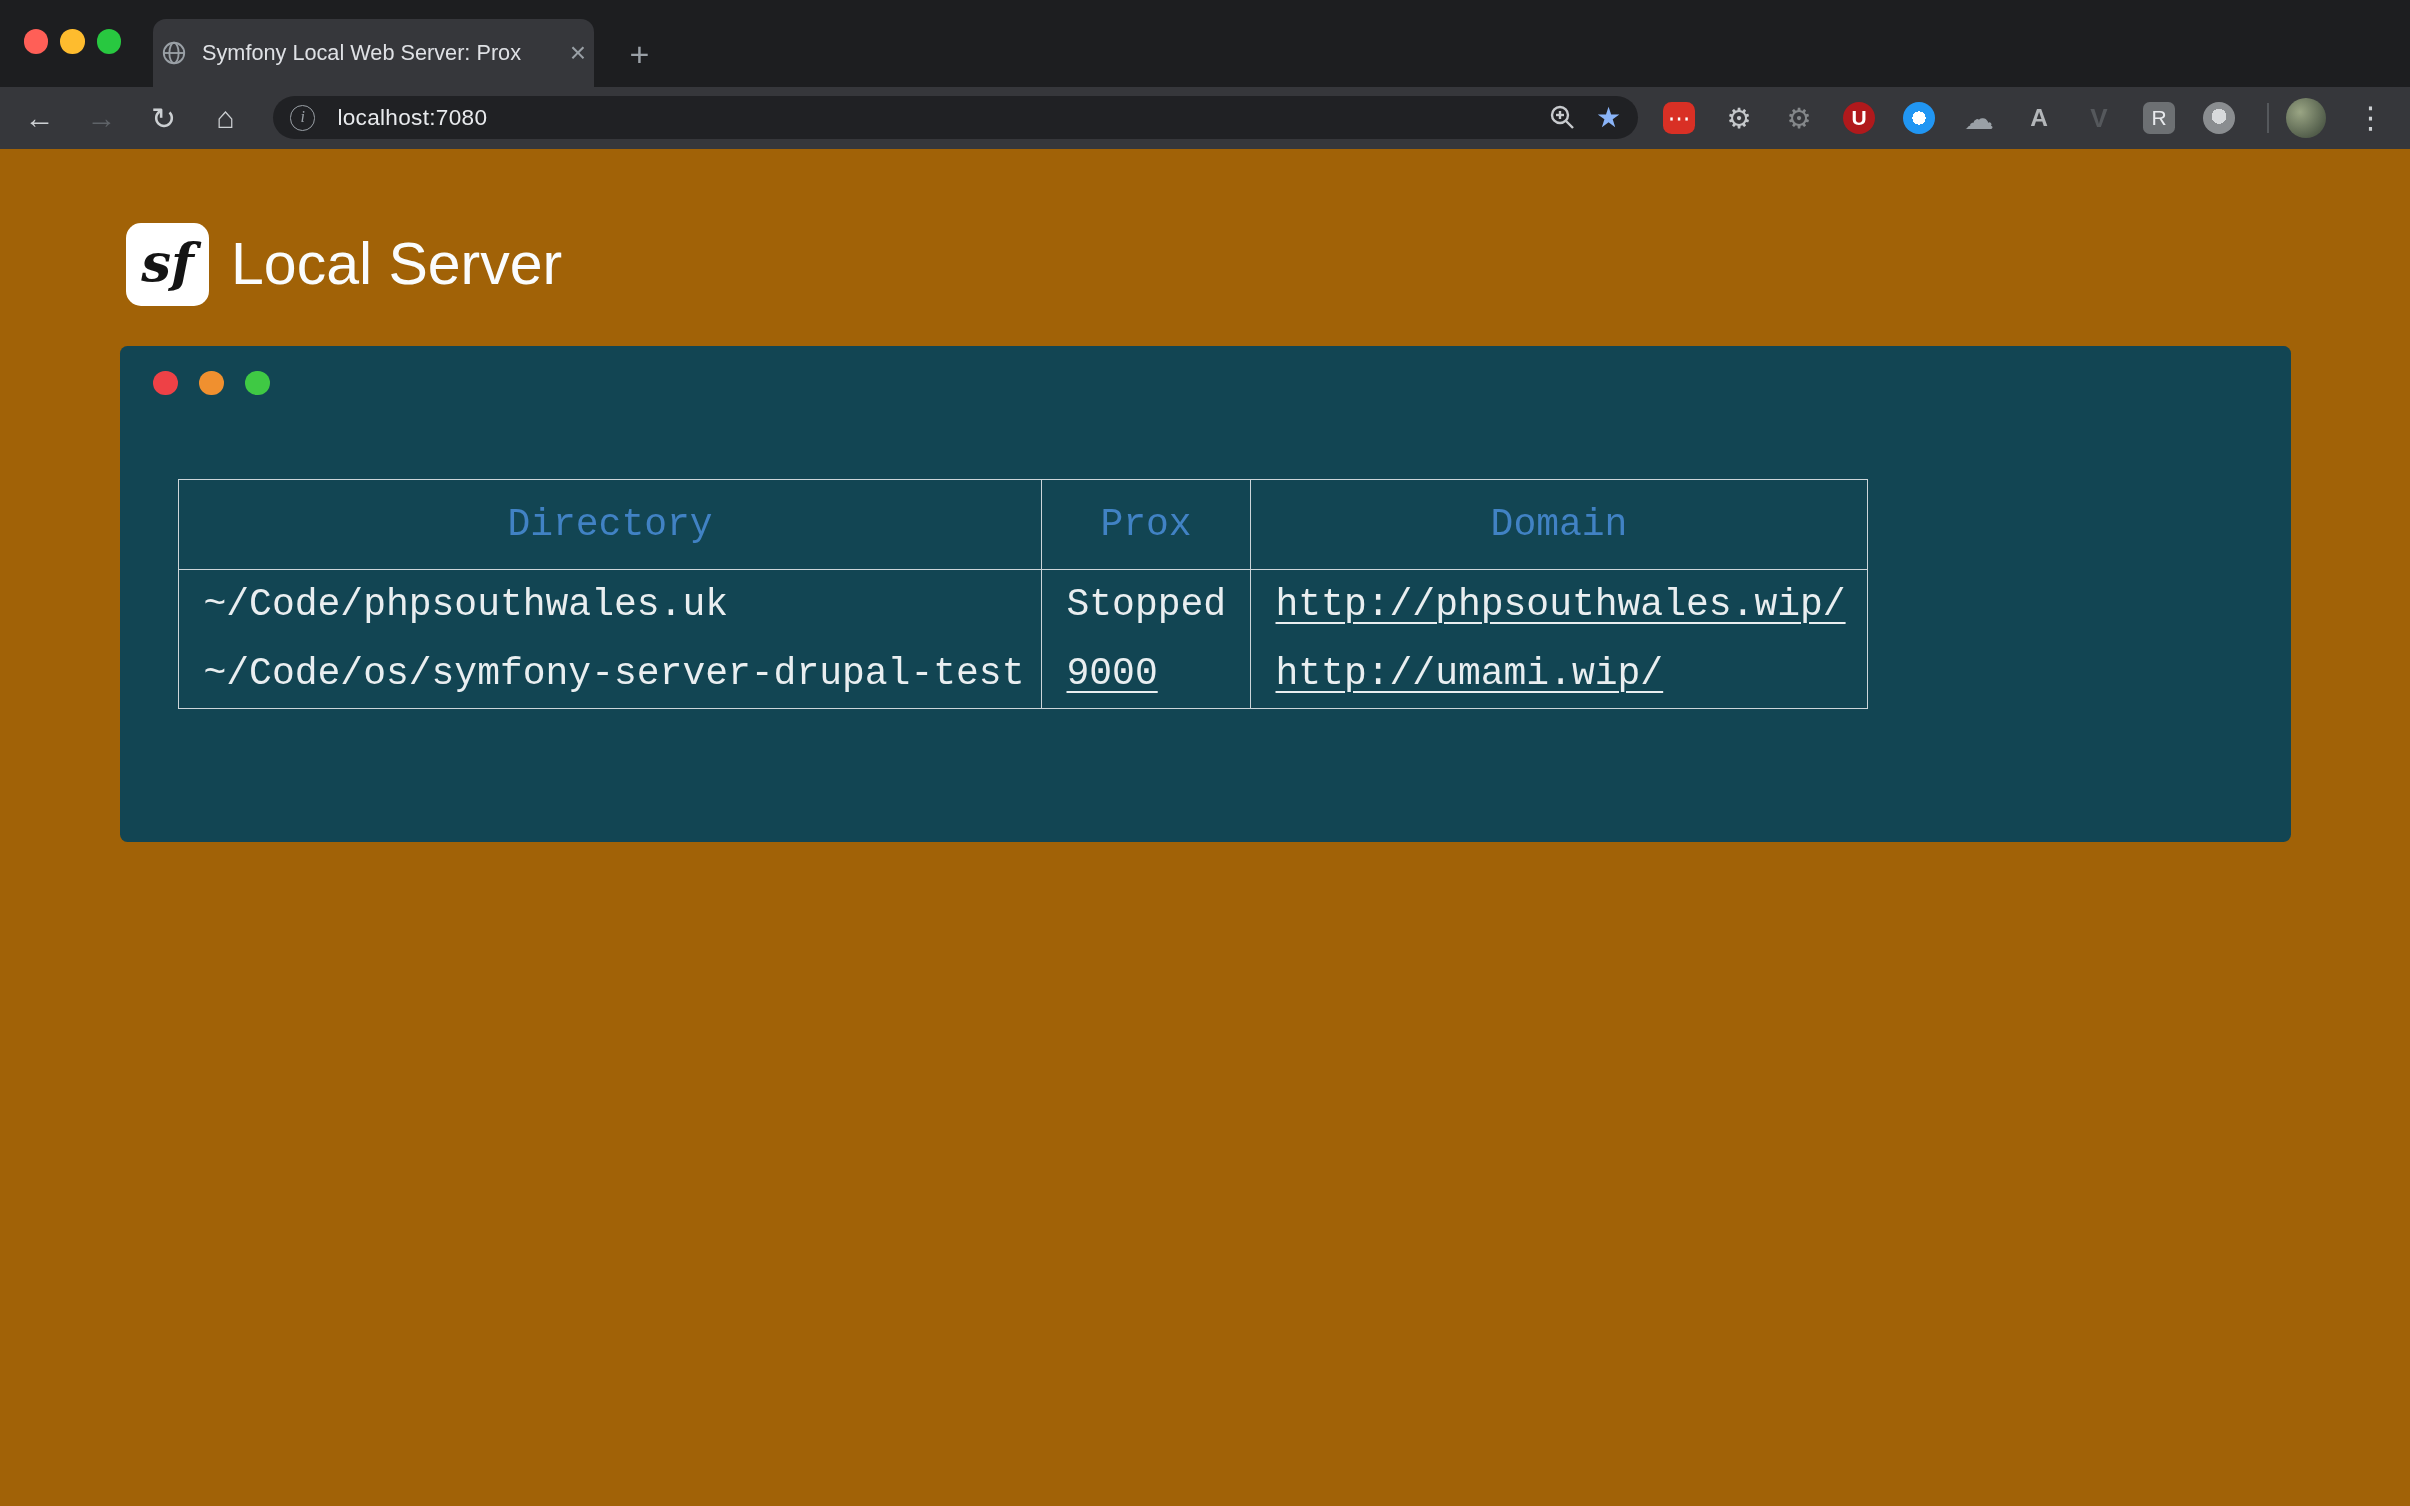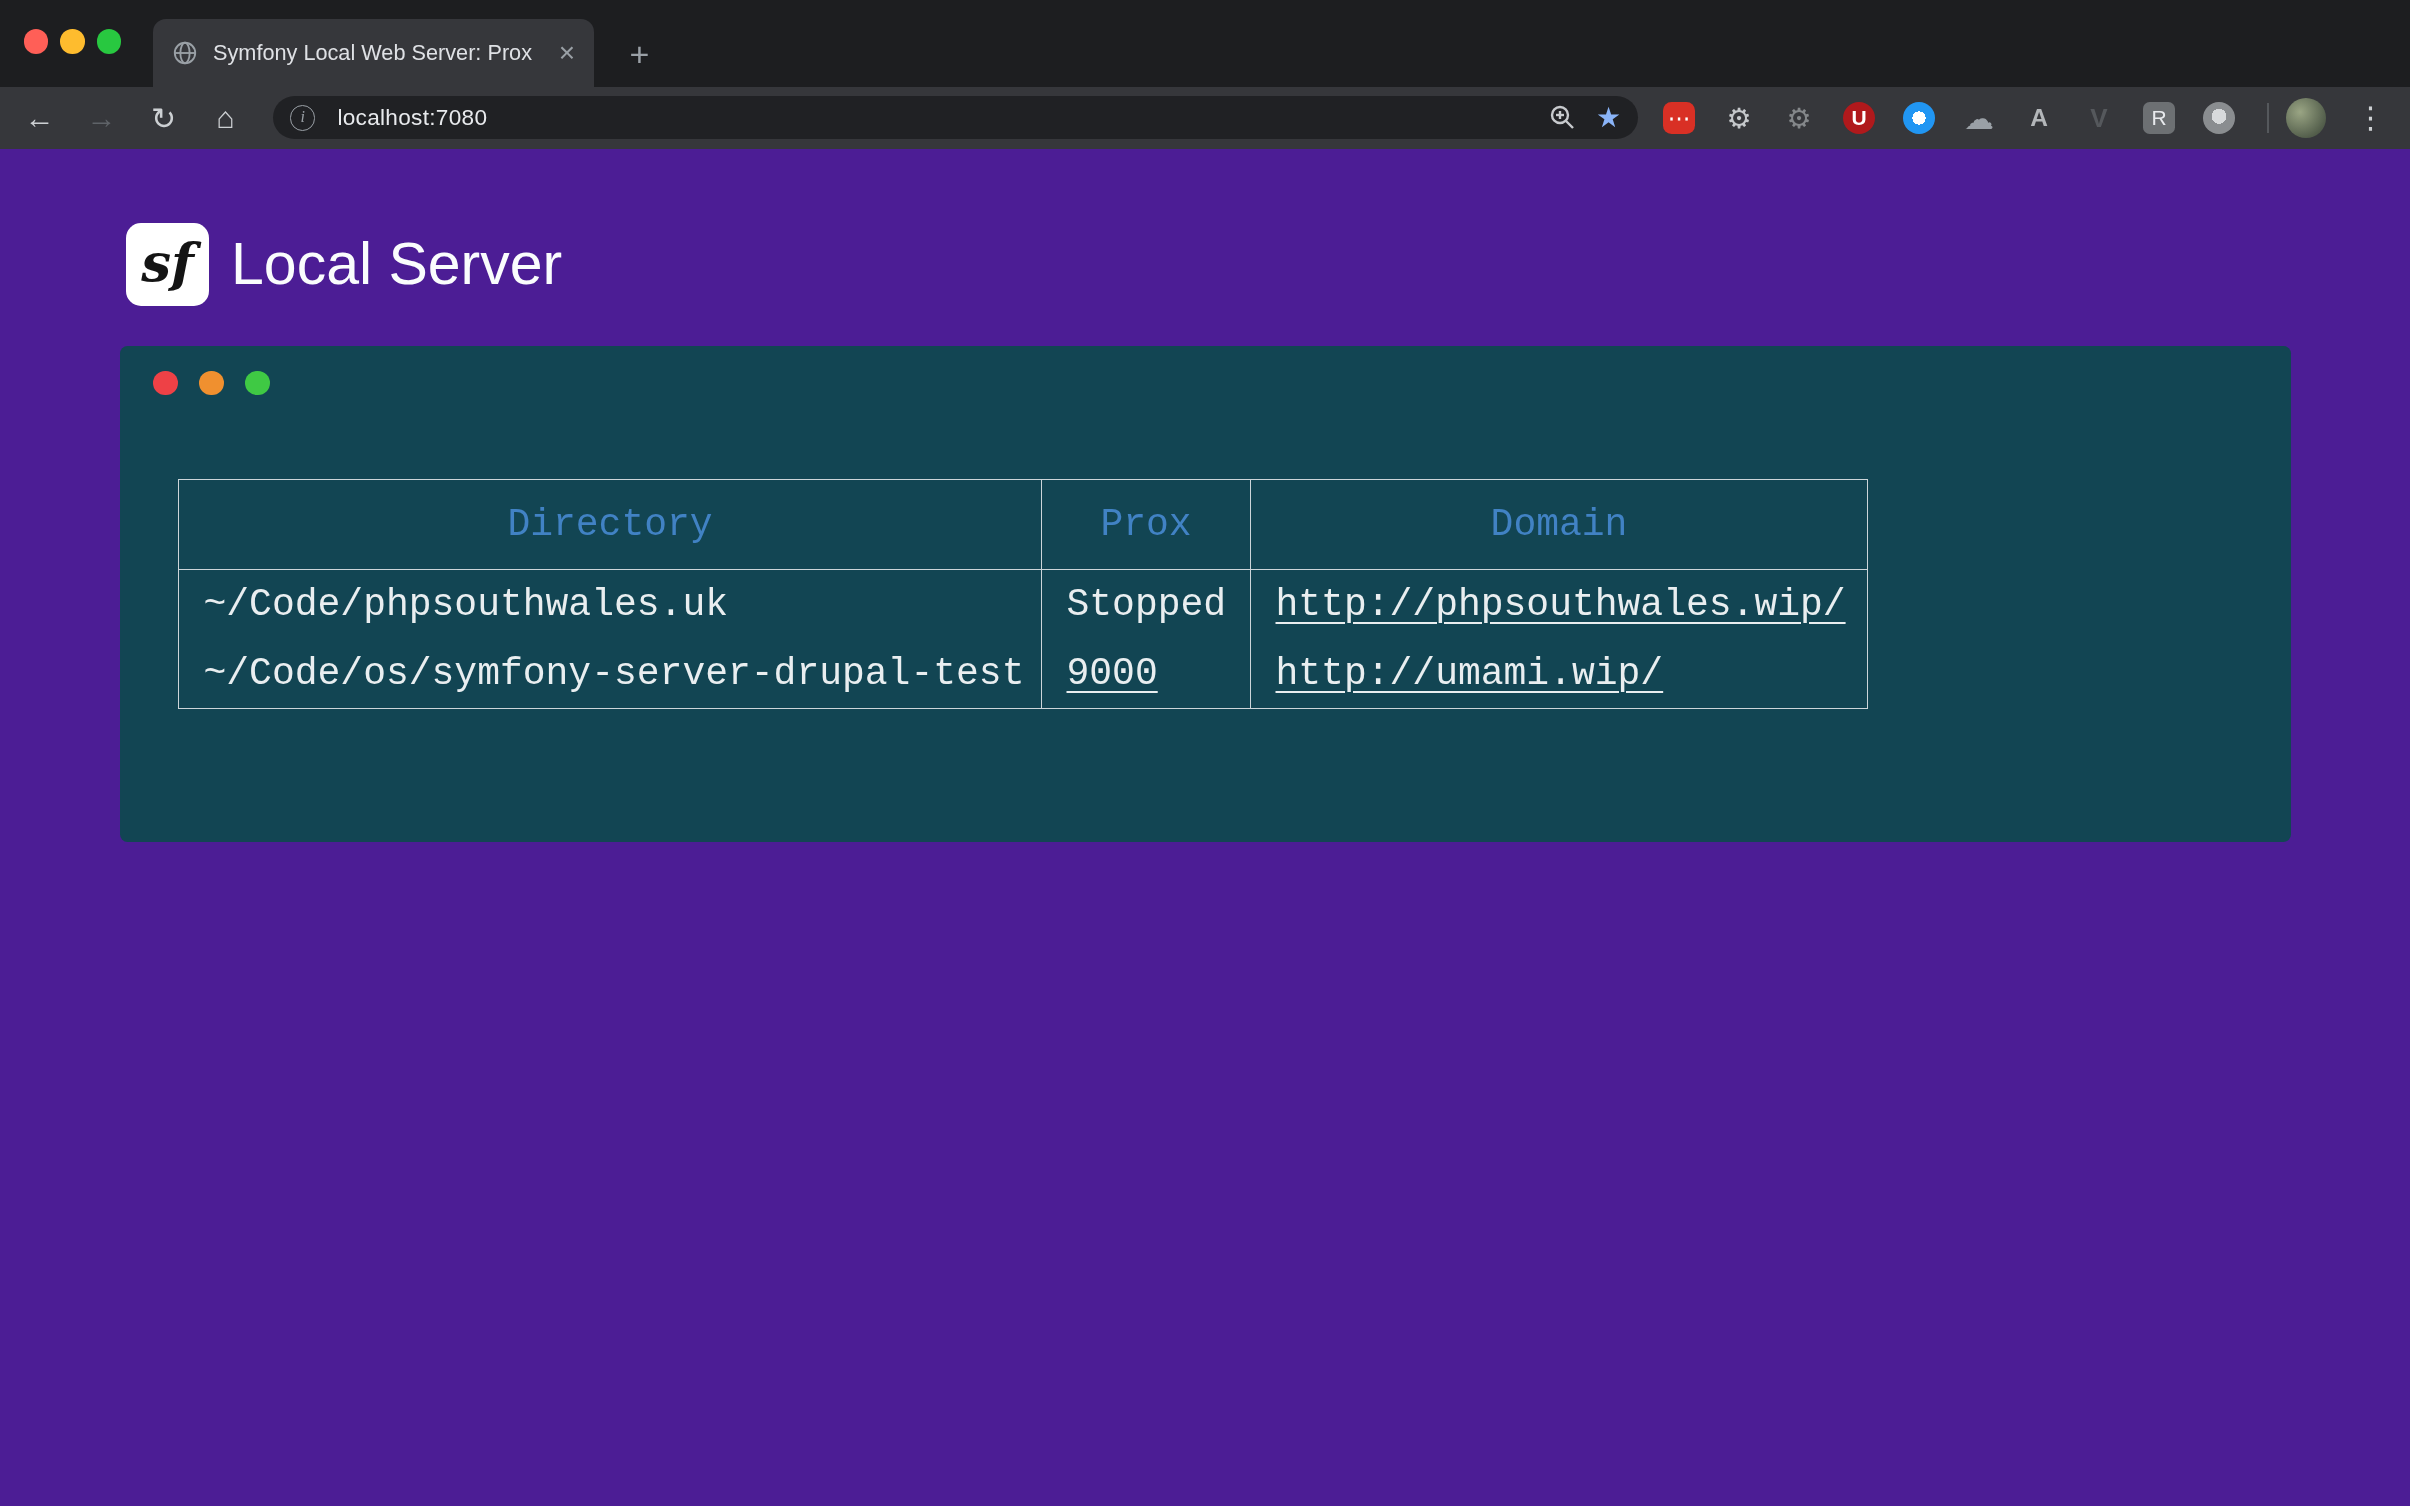--- a/index.html
+++ b/index.html
@@ -10,21 +10,21 @@
   }
   .window{position:absolute;inset:0;}
 
   
   .tabstrip{position:absolute;top:0;left:0;right:0;height:87px;background:#1d1e20;}
   .traffic{position:absolute;left:23.5px;top:29px;display:flex;gap:12.2px;}
   .tl{width:24.5px;height:24.5px;border-radius:50%;}
   .tl.red{background:#ff5f57}.tl.yellow{background:#febc2e}.tl.green{background:#28c840}
   .tab{
     position:absolute;left:153px;bottom:0;width:441px;height:68px;background:#36373b;
-    border-radius:13px 13px 0 0;display:flex;align-items:center;padding:0 19px;box-sizing:border-box;
+    border-radius:13px 13px 0 0;display:flex;align-items:center;padding:0 8px;box-sizing:border-box;
   }
   .favicon{width:26px;height:26px;flex:none;}
   .tab-title{flex:1;margin-left:15px;font-size:21.7px;color:#dfe1e5;white-space:nowrap;overflow:hidden;}
   .tab-close{flex:none;font-size:28px;color:#9aa0a6;margin-left:9.4px;line-height:28px;}
   .newtab{position:absolute;left:617px;bottom:9.4px;width:45px;height:45px;font-size:34px;color:#9aa0a6;
     text-align:center;line-height:43px;border-radius:50%;}
 
   
   .toolbar{position:absolute;top:87px;left:0;right:0;height:62px;background:#36373b;}
   .nav{position:absolute;left:19px;top:0;height:62px;display:flex;align-items:center;gap:21px;}
@@ -51,21 +51,21 @@
   .ext7{color:#55585c;font-size:26px;font-weight:bold;}
   .ext8{background:#6d7073;color:#e8eaed;font-size:21px;border-radius:6.6px;}
   .ext9{background:radial-gradient(circle at 50% 45%, #d8dadc 0 7.5px, #8a8d90 7.5px);border-radius:50%;}
   .separator{position:absolute;left:2267px;top:16px;width:1.9px;height:30px;background:#55585c;}
   .avatar{position:absolute;left:2286px;top:11.3px;width:40px;height:40px;border-radius:50%;
     background:radial-gradient(circle at 35% 35%, #9aa584, #55604d 70%, #3c453a);}
   .menu{position:absolute;left:2350px;top:0;width:41px;height:62px;line-height:62px;text-align:center;
     font-size:30px;color:#cdd0d3;}
 
   
-  .content{position:absolute;top:149px;left:0;right:0;bottom:0;background:#4c1d95;}
+  .content{position:absolute;top:149px;left:0;right:0;bottom:0;background:#a16207;}
   .logo{position:absolute;left:126px;top:74px;width:83px;height:83px;background:#fff;border-radius:15px;
     display:flex;align-items:center;justify-content:center;}
   .logo span{font-family:"DejaVu Serif",serif;font-style:italic;font-weight:700;font-size:53px;color:#141414;
     transform:translateY(-2.8px);}
   .page-title{position:absolute;left:231px;top:74px;height:83px;line-height:83px;font-size:59px;color:#fafcfd;font-weight:400;}
 
   .panel{position:absolute;left:120px;top:197px;width:2171px;height:496px;background:#124553;border-radius:7.5px;}
   .panel-dots{position:absolute;left:33px;top:24.5px;display:flex;gap:21.7px;}
   .pd{width:24.5px;height:24.5px;border-radius:50%;}
   .pd-red{background:#ee4146}.pd-orange{background:#f0902f}.pd-green{background:#3fc944}

